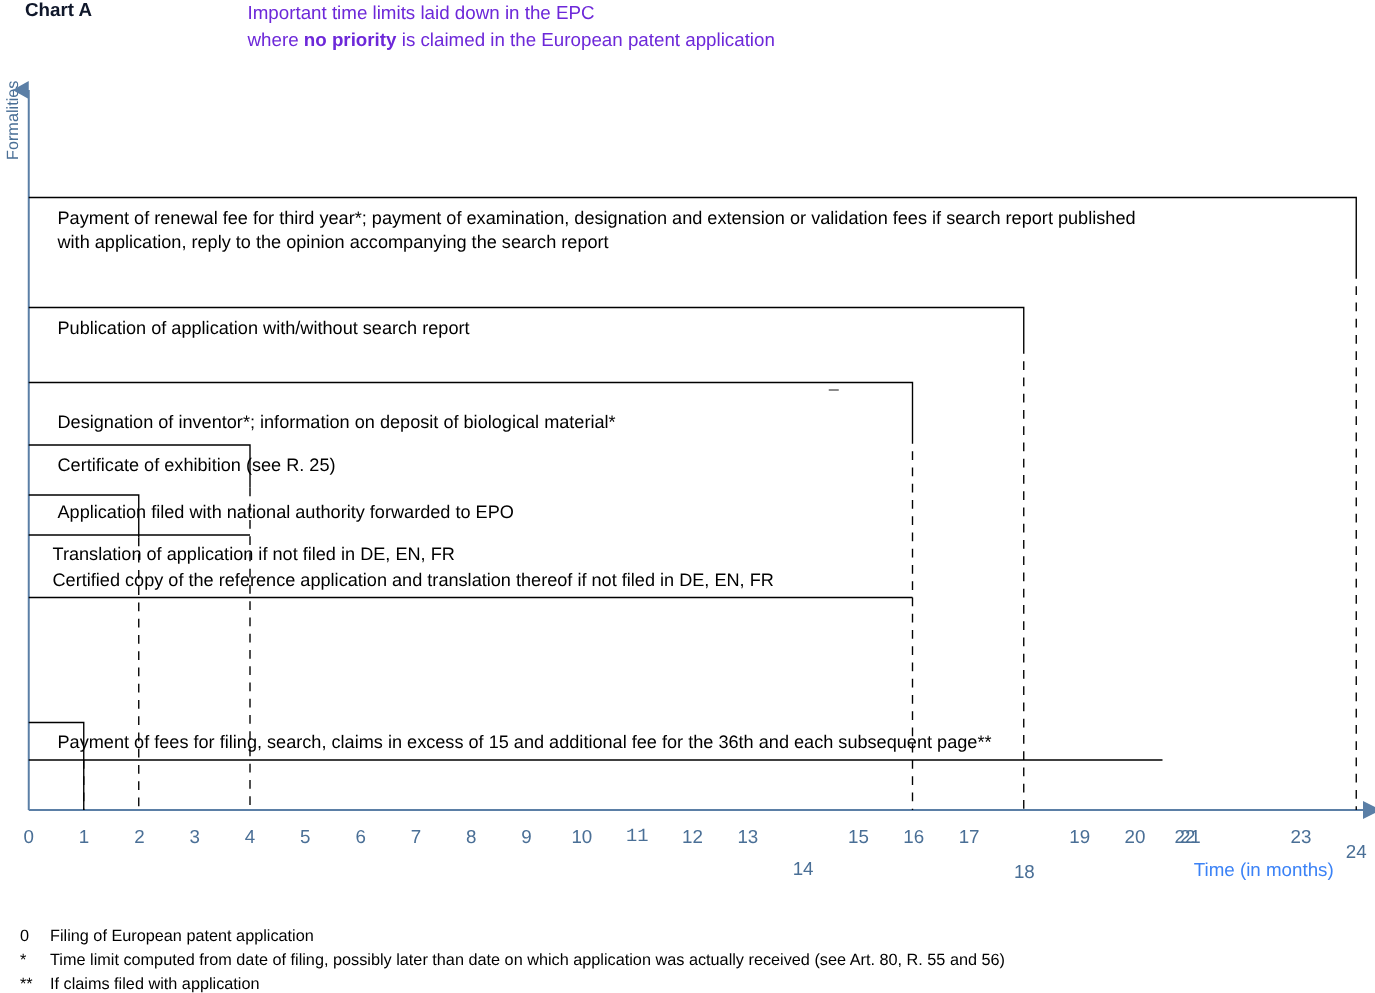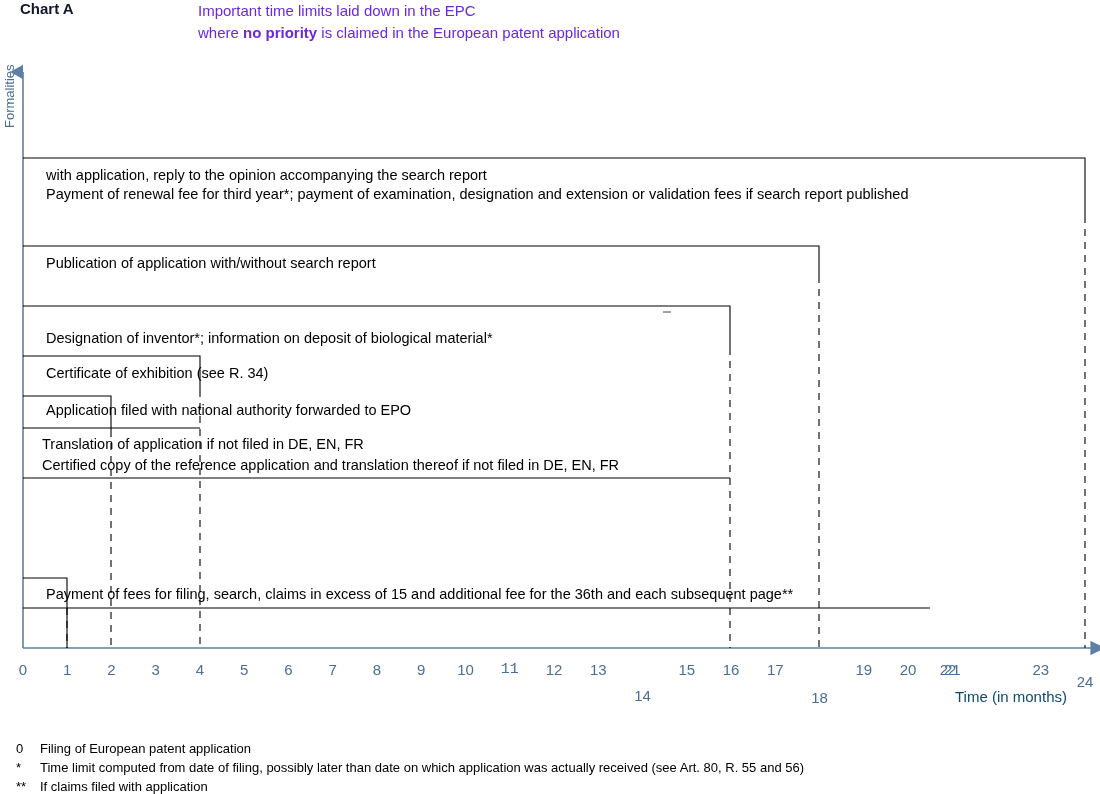--- a/index.html
+++ b/index.html
@@ -46,21 +46,21 @@
     transform-origin: left top;
     white-space: nowrap;
   }
   #y-axis-label-inner { display: block; }
 
   #x-axis-caption {
     position: absolute;
     left: 955px;
     top: 688px;
     font-size: 15px;
-    color: #0c4a6e;
+    color: #3b82f6;
     white-space: nowrap;
   }
 
   
   #plot-svg {
     position: absolute;
     left: 0;
     top: 0;
     width: 1100px;
     height: 794px;
@@ -170,29 +170,29 @@
   <g>
     <path d="M23,578 L67,578 L67,648" fill="none" stroke="#000" stroke-width="1.1"></path>
     <line x1="67" y1="608" x2="67" y2="648" stroke="#000" stroke-width="1.1" stroke-dasharray="7,6"></line>
   </g>
   <line x1="23" y1="608" x2="930" y2="608" stroke="#000" stroke-width="1.1"></line>
 
   <line x1="23" y1="158" x2="23" y2="648" stroke="#000" stroke-width="0"></line>
 </svg>
 
 <div class="bar-label" style="left:46px; top:166px;">
+  <div>Payment of renewal fee for third year*; payment of examination, designation and extension or validation fees if search report published</div>
   <div>with application, reply to the opinion accompanying the search report</div>
-  <div>Payment of renewal fee for third year*; payment of examination, designation and extension or validation fees if search report published</div>
 </div>
 
 <div class="bar-label" style="left:46px; top:254px;">Publication of application with/without search report</div>
 
 <div class="bar-label" style="left:46px; top:329px;">Designation of inventor*; information on deposit of biological material*</div>
 
-<div class="bar-label" style="left:46px; top:364px;">Certificate of exhibition (see R. 34)</div>
+<div class="bar-label" style="left:46px; top:364px;">Certificate of exhibition (see R. 25)</div>
 
 <div class="bar-label" style="left:46px; top:401px;">Application filed with national authority forwarded to EPO</div>
 
 <div class="bar-label" style="left:42px; top:435px;">Translation of application if not filed in DE, EN, FR</div>
 
 <div class="bar-label" style="left:42px; top:456px;">Certified copy of the reference application and translation thereof if not filed in DE, EN, FR</div>
 
 <div class="bar-label" style="left:46px; top:585px;">Payment of fees for filing, search, claims in excess of 15 and additional fee for the 36th and each subsequent page**</div>
 
 <div id="tick-labels">

